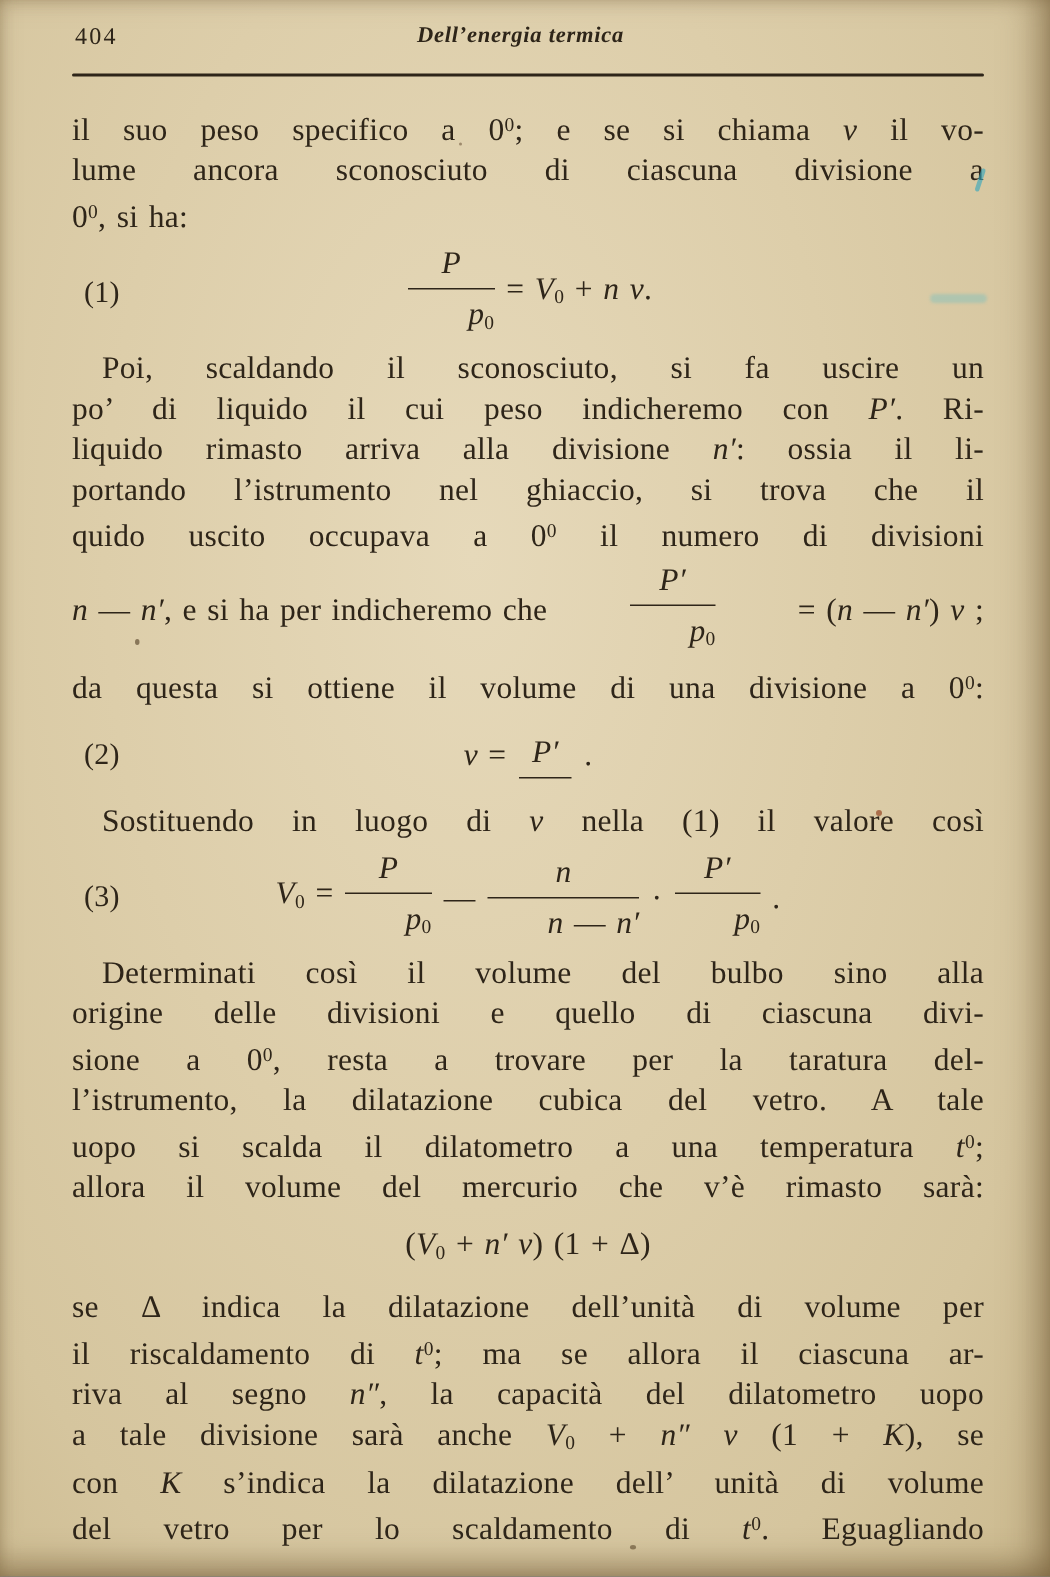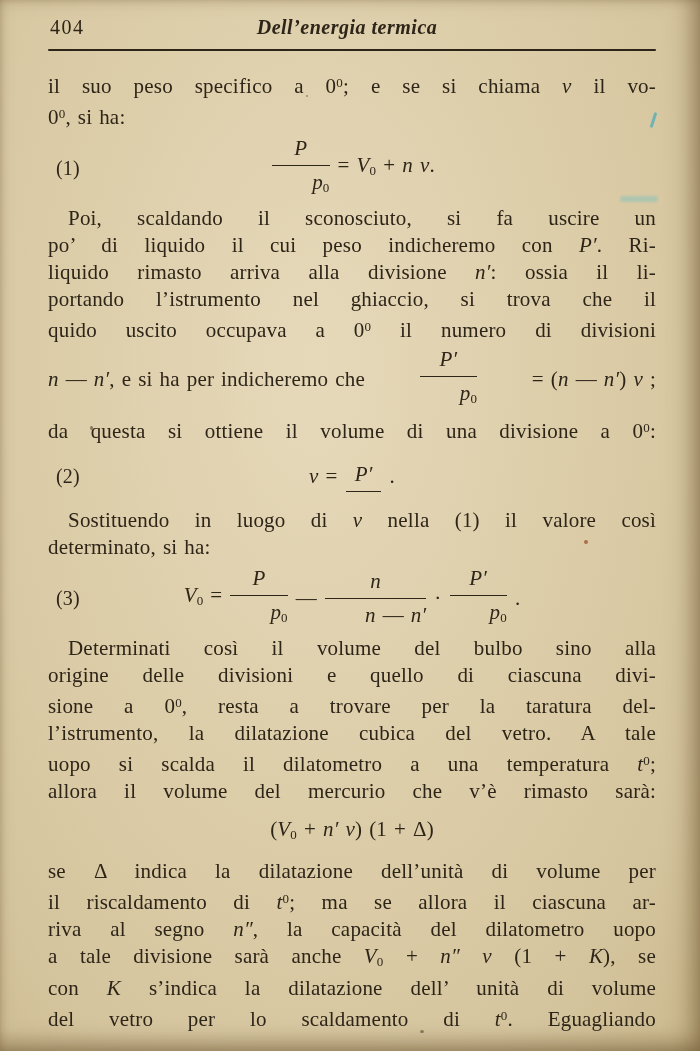--- a/index.html
+++ b/index.html
@@ -11,25 +11,25 @@
     background: radial-gradient(ellipse at 45% 35%, #e6d9ba 0%, #ddceaa 45%, #d5c59e 78%, #cbb98e 100%);
     box-shadow:
       inset -18px 0 24px -10px rgba(105,82,45,.55),
       inset 0 -16px 20px -8px rgba(105,82,45,.5),
       inset 4px 0 10px -5px rgba(105,82,45,.3),
       inset 0 5px 12px -7px rgba(105,82,45,.3);
     font-family: "Liberation Serif", "DejaVu Serif", serif;
     color:#2e2519;
   }
   .hdr { position:relative; height:30px; margin:16px 44px 0 50px; }
-  .pagenum { font-size:20px; letter-spacing:1.5px; font-weight:500;text-align:right; }
+  .pagenum { font-size:16px; letter-spacing:1.5px; font-weight:500;text-align:right; }
   .htitle {
     position:absolute; left:0; right:12px; top:0;
     text-align:center; font-style:italic; font-weight:bold;
-    font-size:20px; letter-spacing:.5px;
+    font-size:15px; letter-spacing:.5px;
   }
   .rule { height:2px; background:#2e2519; margin:3px 44px 0 48px; border-radius:1px; }
 
   .body {
     margin:18px 44px 0 48px;
     font-size:21px; line-height:27px;
     letter-spacing:.2px; word-spacing:1.5px;
     text-align:justify;
   }
   .line { text-align:justify; }
@@ -74,20 +74,21 @@
 
   <header class="hdr">
     <span class="pagenum">404</span>
     <span class="htitle">Dell’energia termica</span>
   </header>
   <div class="rule"></div>
 
   <main class="body">
 
     <div class="line j"><span>il suo peso specifico a 0</span><span class="seg-sup">0</span><span>; e se si chiama </span><span class="seg-i">v</span><span> il vo-</span></div>
+    <div class="line j"><span>lume ancora sconosciuto di ciascuna divisione a</span></div>
     <div class="line"><span>0</span><span class="seg-sup">0</span><span>, si ha:</span></div>
 
     <div class="eq">
       <span class="eqlabel">(1)</span>
       <span class="eqbody">
         <span class="frac">
           <span class="num"><span class="seg-i">P</span></span>
           <span class="den"><span class="seg-i">p</span><span class="seg-sub">0</span></span>
         </span>
         <span class="eqtxt"><span>= </span><span class="seg-i">V</span><span class="seg-sub">0</span><span> + </span><span class="seg-i">n v</span><span>.</span></span>
@@ -116,21 +117,20 @@
       <span class="eqbody">
         <span class="eqtxt"><span class="seg-i">v</span><span> =</span></span>
         <span class="frac">
           <span class="num"><span class="seg-i">P′</span></span>
         </span>
         <span class="eqtxt"><span>.</span></span>
       </span>
     </div>
 
     <div class="line j ind"><span>Sostituendo in luogo di </span><span class="seg-i">v</span><span> nella (1) il valore così</span></div>
-    <div class="line"><span>determinato, si ha:</span></div>
 
     <div class="eq">
       <span class="eqlabel">(3)</span>
       <span class="eqbody">
         <span class="eqtxt"><span class="seg-i">V</span><span class="seg-sub">0</span><span> =</span></span>
         <span class="frac">
           <span class="num"><span class="seg-i">P</span></span>
           <span class="den"><span class="seg-i">p</span><span class="seg-sub">0</span></span>
         </span>
         <span class="eqtxt"><span>—</span></span>

